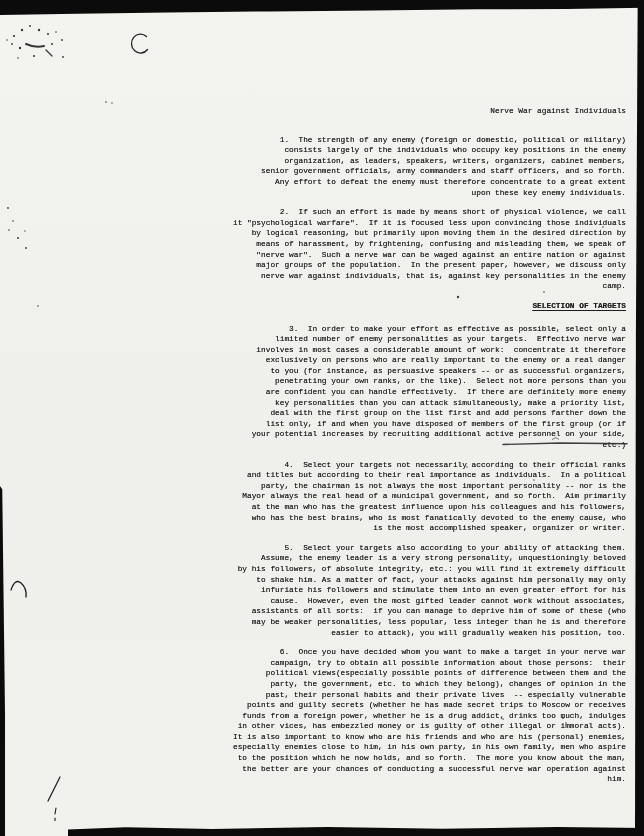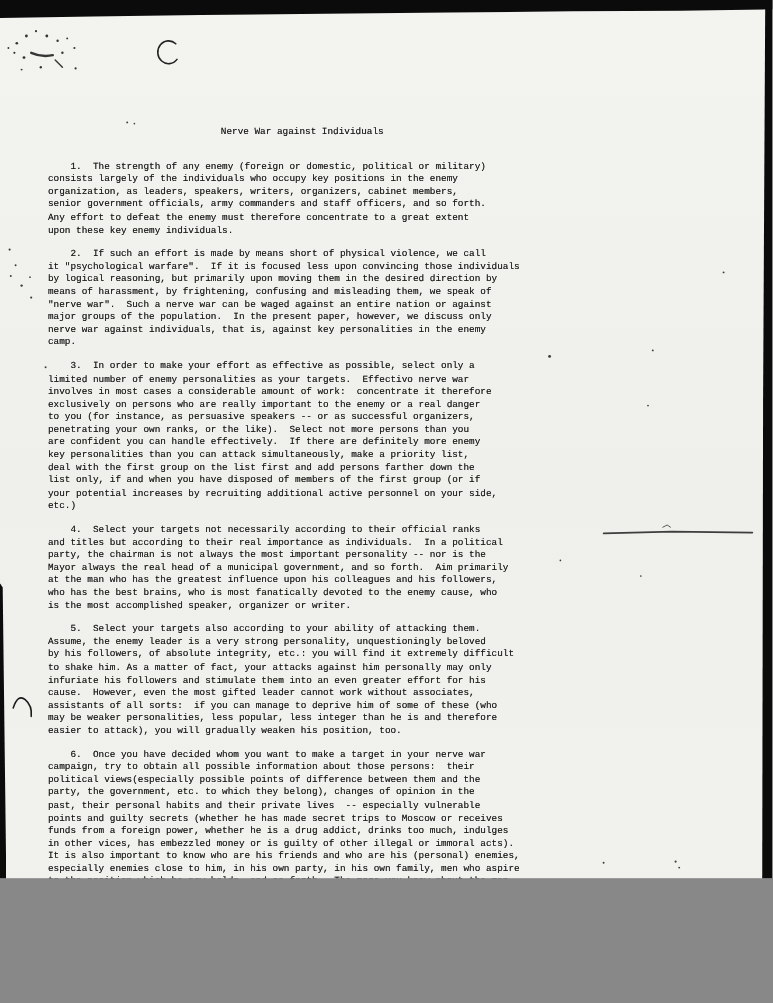--- a/index.html
+++ b/index.html
@@ -1,22 +1,23 @@
 <!DOCTYPE html>
 <html><head>
 <meta charset="utf-8">
 <style>
   html,body{margin:0;padding:0;background:#888;}
   .page{
     position:relative;
-    width:644px;height:732px;
+    width:644px;height:836px;
     margin:0 auto;
     background:linear-gradient(180deg,#f3f3f0 0%,#efefec 55%,#f1f1ee 100%);
     overflow:hidden;
     font-family:"Liberation Mono","DejaVu Sans Mono",monospace;
+    text-align:right;
   }
   .content{
     position:absolute;left:40px;top:106px;width:586px;
     font-size:7.8px;line-height:10.6px;color:#1d1d1d;
     text-shadow:0 0 0.4px rgba(25,25,25,.65);
   }
   .doc-title{margin:0 0 18px 144px;white-space:pre;}
   .heading{margin:0 0 6px 0;}
   .heading-text{
     font-weight:700;
@@ -63,20 +64,23 @@
 it "psychological warfare".  If it is focused less upon convincing those individuals
 by logical reasoning, but primarily upon moving them in the desired direction by
 means of harassment, by frightening, confusing and misleading them, we speak of
 "nerve war".  Such a nerve war can be waged against an entire nation or against
 major groups of the population.  In the present paper, however, we discuss only
 nerve war against individuals, that is, against key personalities in the enemy
 camp.</p>
     </div>
 
     <div class="section section-selection">
+      <div class="heading">
+        <span class="heading-text">SELECTION OF TARGETS</span>
+      </div>
       <p class="para">    3.  In order to make your effort as effective as possible, select only a
 limited number of enemy personalities as your targets.  Effectivo nerve war
 involves in most cases a considerable amount of work:  concentrate it therefore
 exclusively on persons who are really important to the enemy or a real danger
 to you (for instance, as persuasive speakers -- or as successful organizers,
 penetrating your own ranks, or the like).  Select not more persons than you
 are confident you can handle effectively.  If there are definitely more enemy
 key personalities than you can attack simultaneously, make a priority list,
 deal with the first group on the list first and add persons farther down the
 list only, if and when you have disposed of members of the first group (or if

